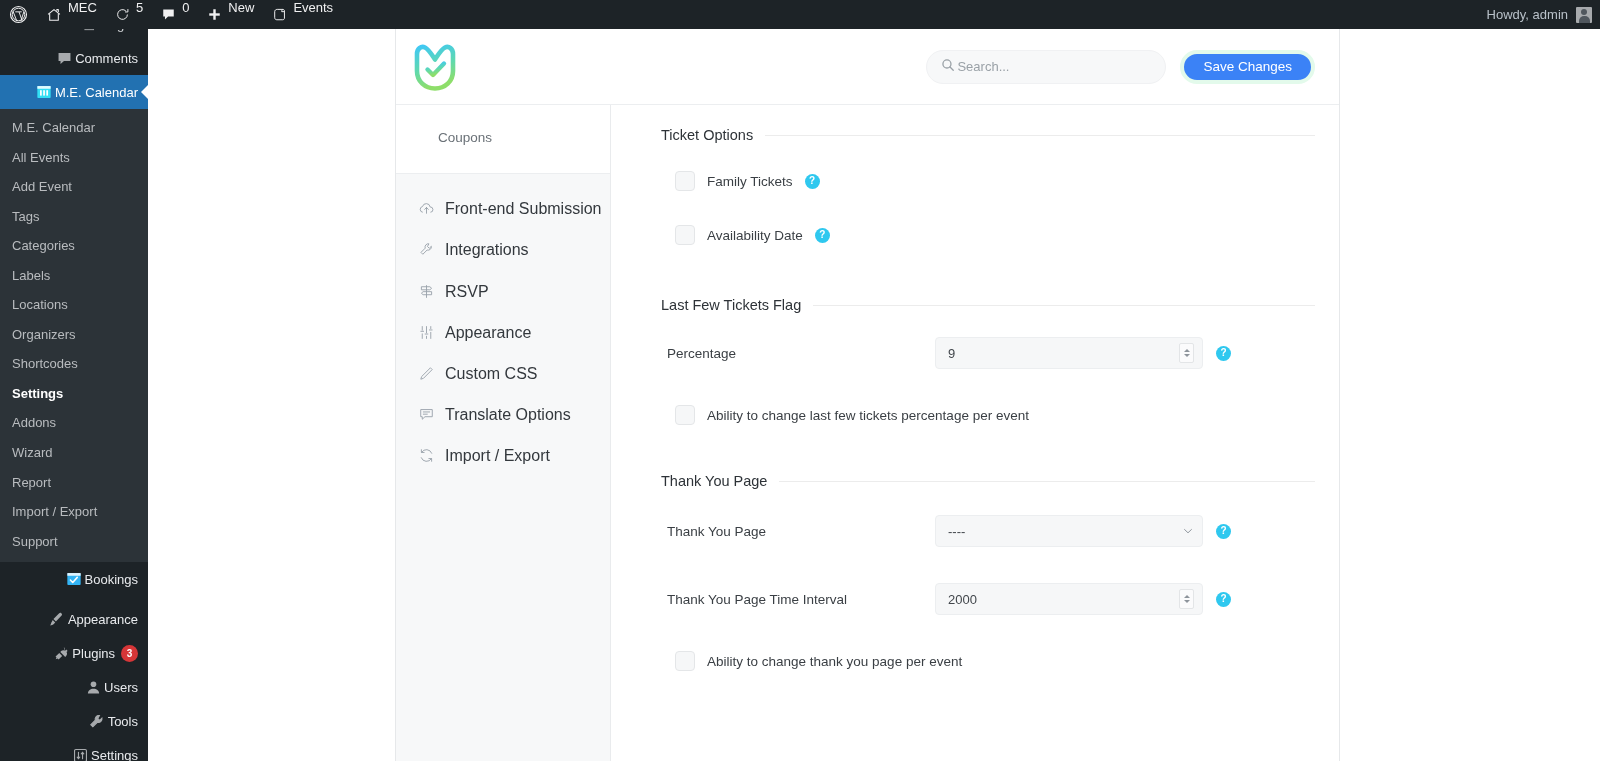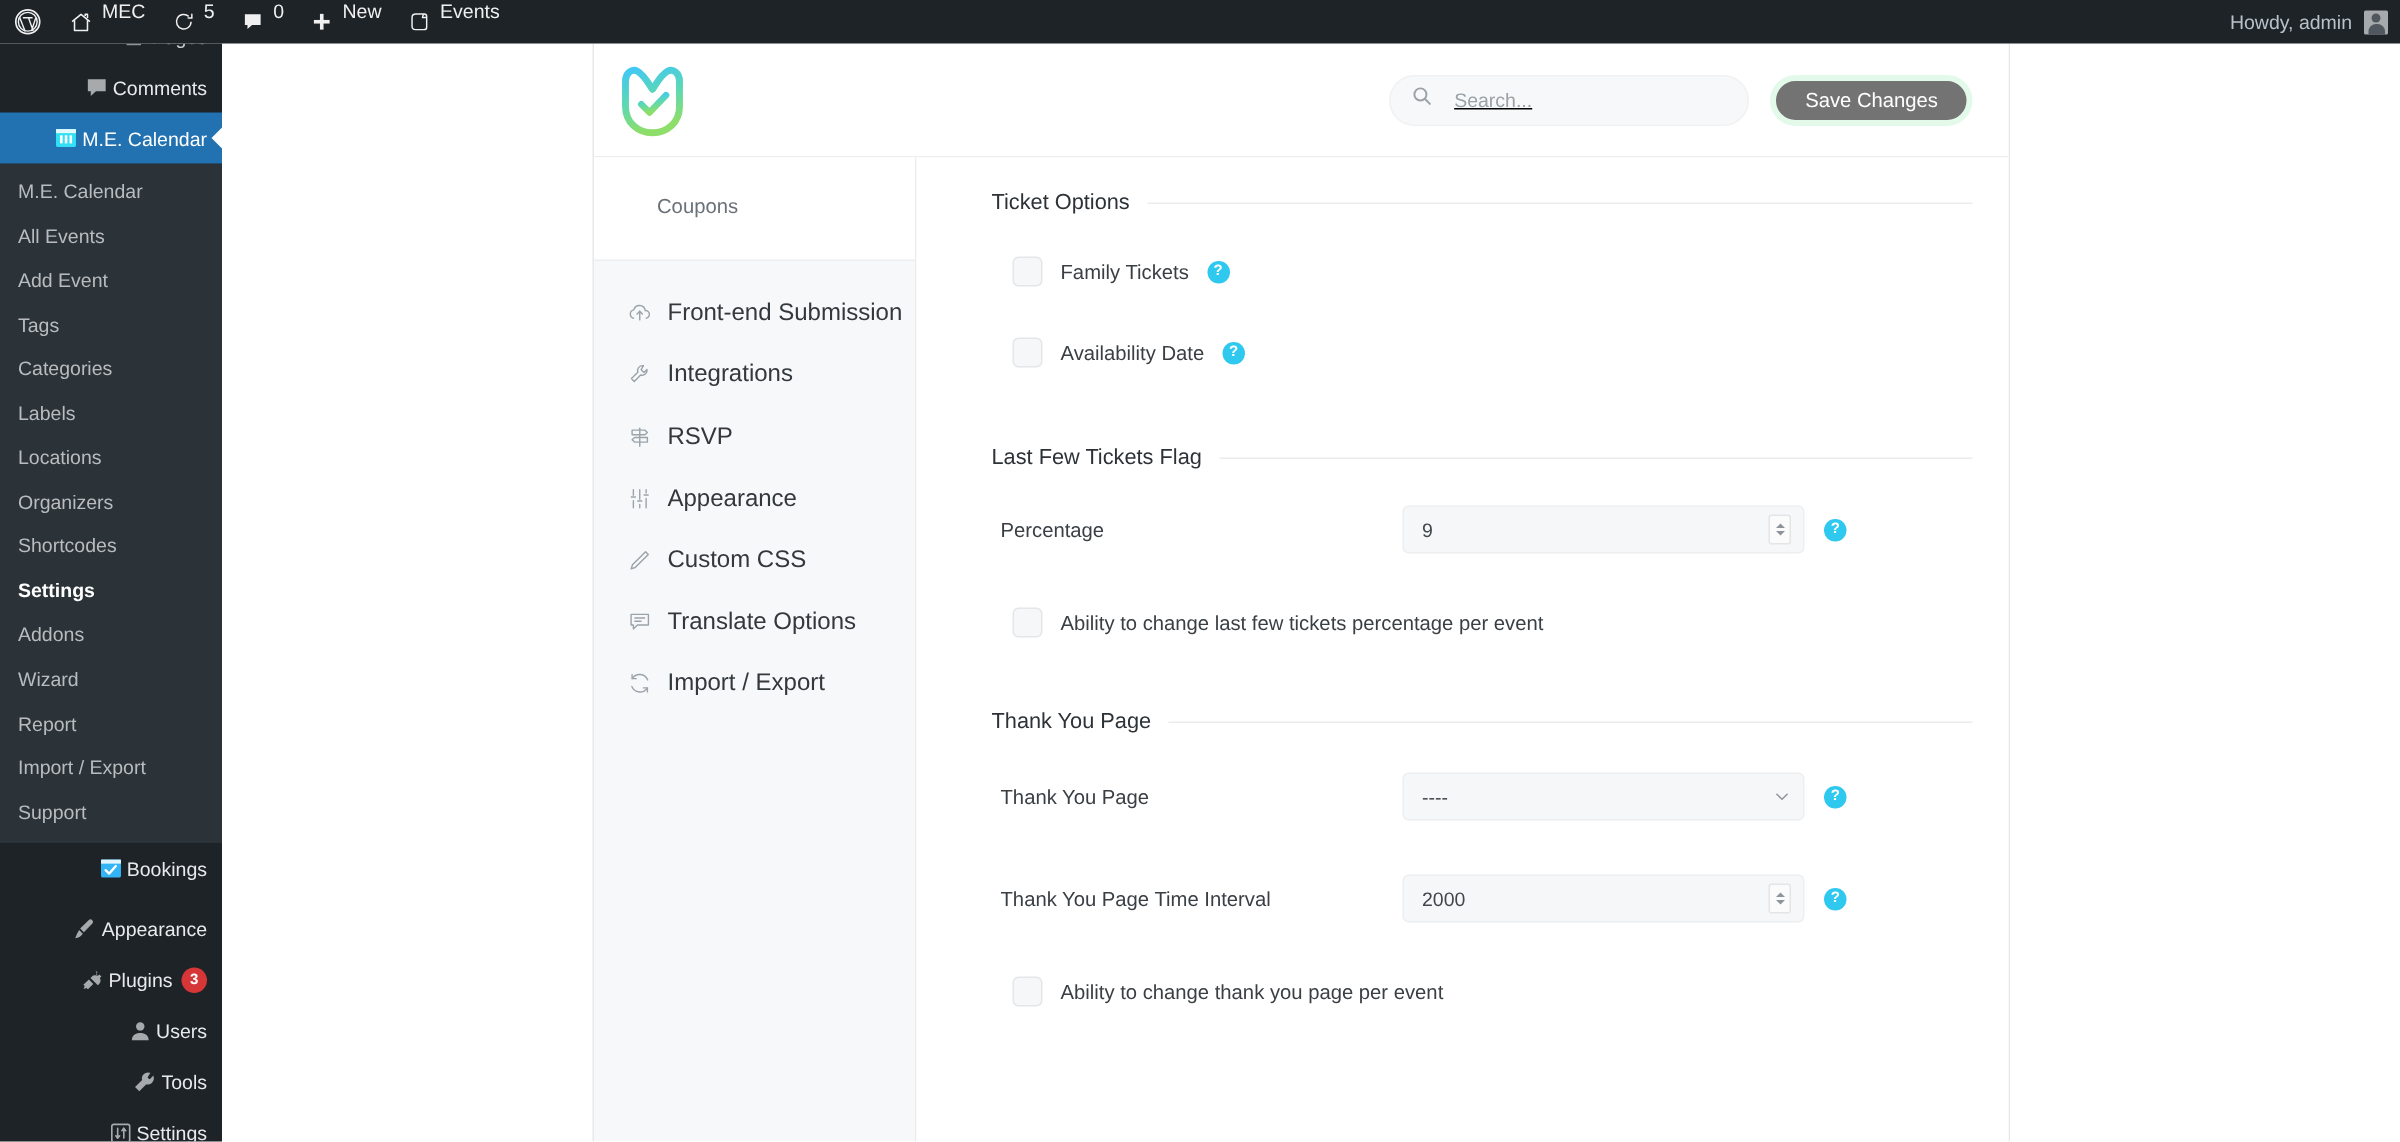--- a/index.html
+++ b/index.html
@@ -119,35 +119,34 @@
     border-bottom: 1px solid #eceef0;
     background: #fff;
   }
   .mec-logo { width: 46px; height: 52px; display: block; }
   .mec-head-right { margin-left: auto; display: flex; align-items: center; gap: 14px; }
   .mec-search {
     width: 240px; height: 34px;
     background: #f7f8f9;
     border: 1px solid #f0f1f3;
     border-radius: 17px;
-    display: flex; align-items: center; gap: 12px;
+    display: flex; align-items: center; gap: 0;
     padding: 0 14px;
-    text-decoration: underline;
   }
   .mec-search svg { flex: 0 0 14px; }
   .mec-search input {
     border: 0; outline: 0; background: transparent;
     font-family: "Liberation Sans", sans-serif;
     font-size: 13px; color: #3f4549; width: 100%;
   }
   .mec-search input::placeholder { color: #9aa1a7; }
   .mec-save {
     height: 34px; padding: 0 19px;
     border-radius: 17px;
-    background: #737373;
+    background: #3b82f6;
     border: 4px solid #e3faeb;
     color: #fff; font-size: 13.5px;
     display: inline-flex; align-items: center; justify-content: center;
     cursor: pointer;
     font-family: "Liberation Sans", sans-serif;
   }
 
   
   .mec-body { flex: 1 1 auto; display: flex; min-height: 0; }
   .mec-nav {

